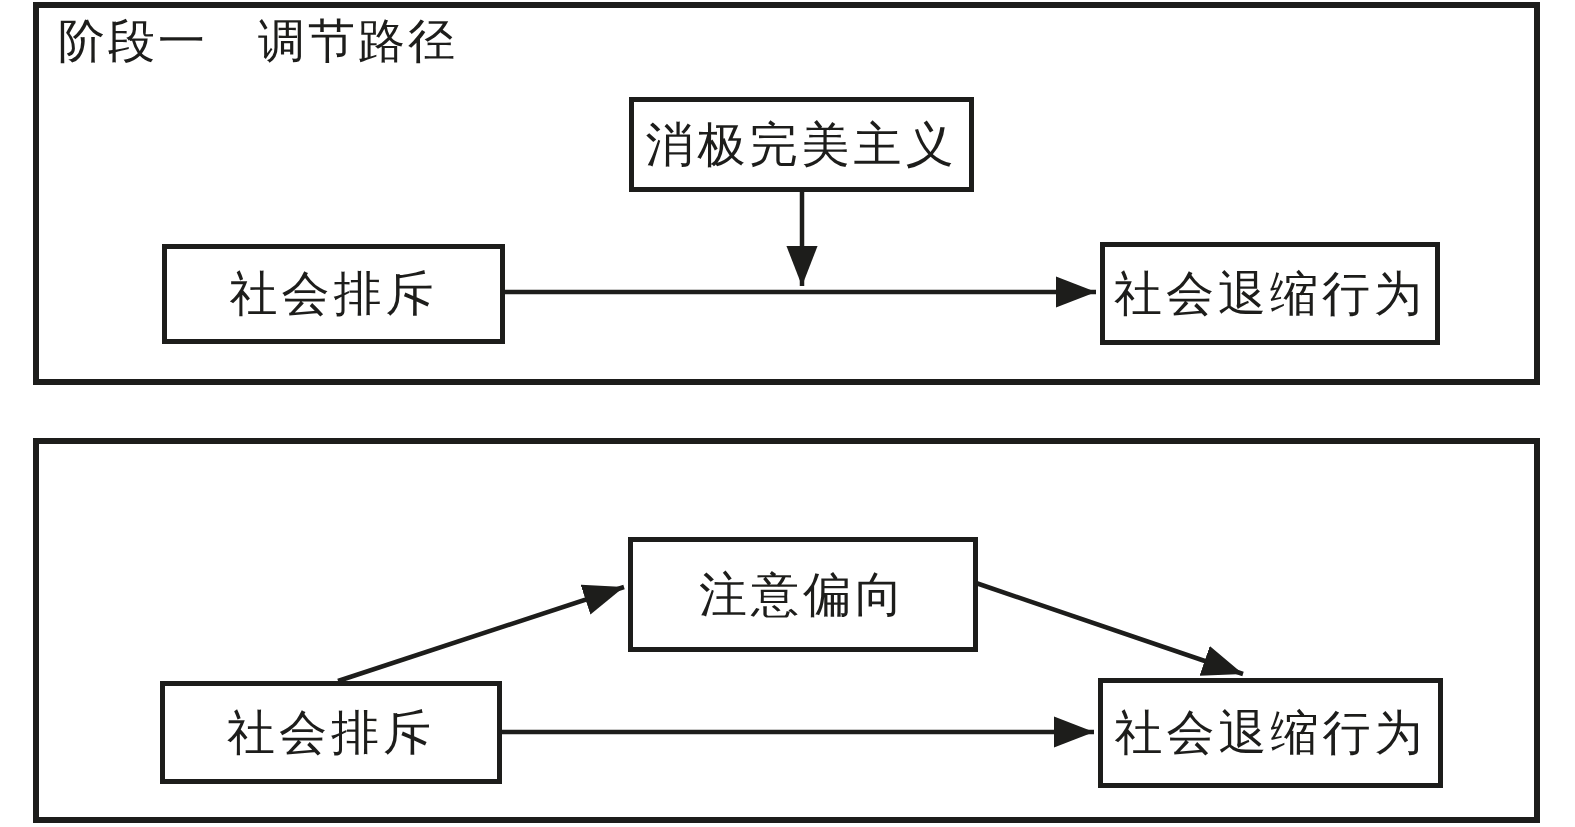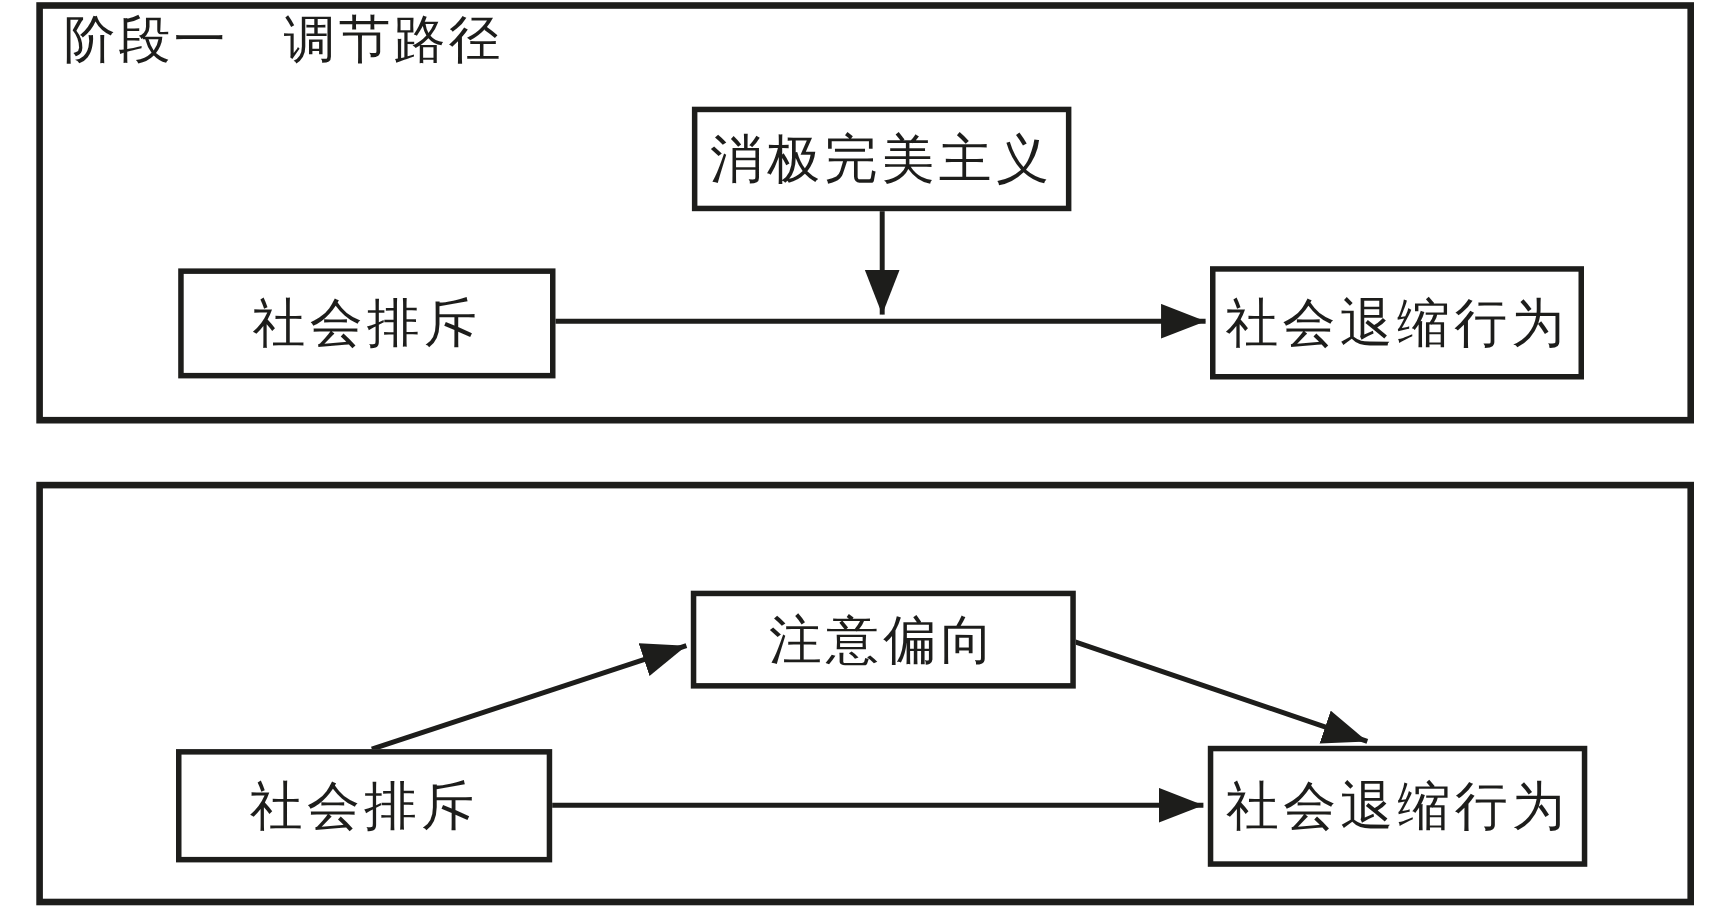--- a/index.html
+++ b/index.html
@@ -6,21 +6,21 @@
     margin: 0;
     padding: 0;
     background: #ffffff;
   }
   .canvas {
     position: relative;
     width: 1575px;
     height: 827px;
     background: #ffffff;
     color: #1d1d1b;
-    font-family: Liberation Mono, monospace;
+    font-family: Liberation Sans, sans-serif;
     overflow: hidden;
   }
   .panel-frame {
     position: absolute;
     border: 6px solid #1d1d1b;
     background: transparent;
     box-sizing: border-box;
     z-index: 1;
   }
   .panel-title {
@@ -55,21 +55,21 @@
   }
   
   .p1-frame { left: 33px; top: 2px; width: 1507px; height: 383px; }
   .p1-title { left: 58px; top: 12px; }
   .box-moderator { left: 629px; top: 97px;  width: 345px; height: 95px; }
   .box-pred-1    { left: 162px; top: 244px; width: 343px; height: 100px; }
   .box-out-1     { left: 1100px; top: 242px; width: 340px; height: 103px; }
   
   .p2-frame { left: 33px; top: 438px; width: 1507px; height: 385px; }
   .p2-title { left: 58px; top: 448px; }
-  .box-mediator  { left: 628px; top: 537px; width: 350px; height: 89px; }
+  .box-mediator  { left: 628px; top: 537px; width: 350px; height: 115px; }
   .box-pred-2    { left: 160px; top: 681px; width: 342px; height: 103px; }
   .box-out-2     { left: 1098px; top: 678px; width: 345px; height: 110px; }
 </style>
 </head>
 <body>
 
 <div class="canvas">
 
   <div class="panel-frame p1-frame"></div>
   <div class="panel-frame p2-frame"></div>

